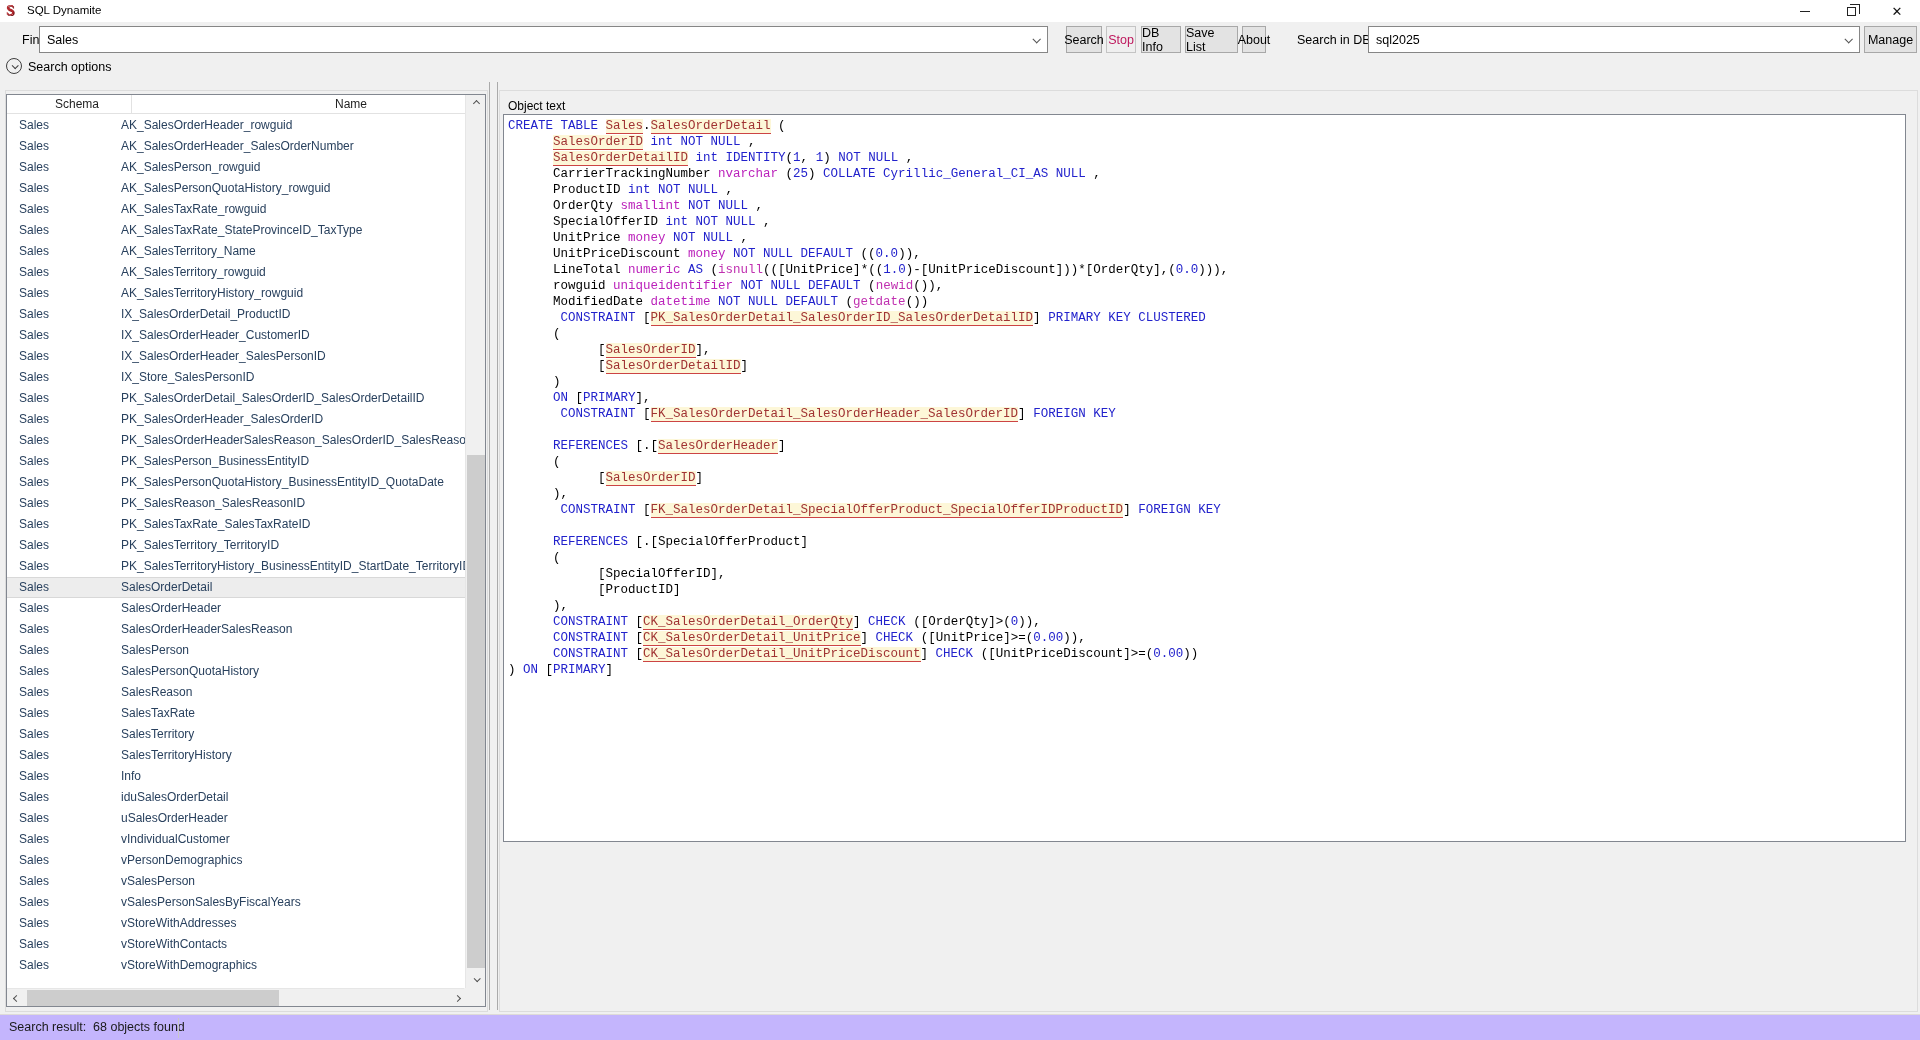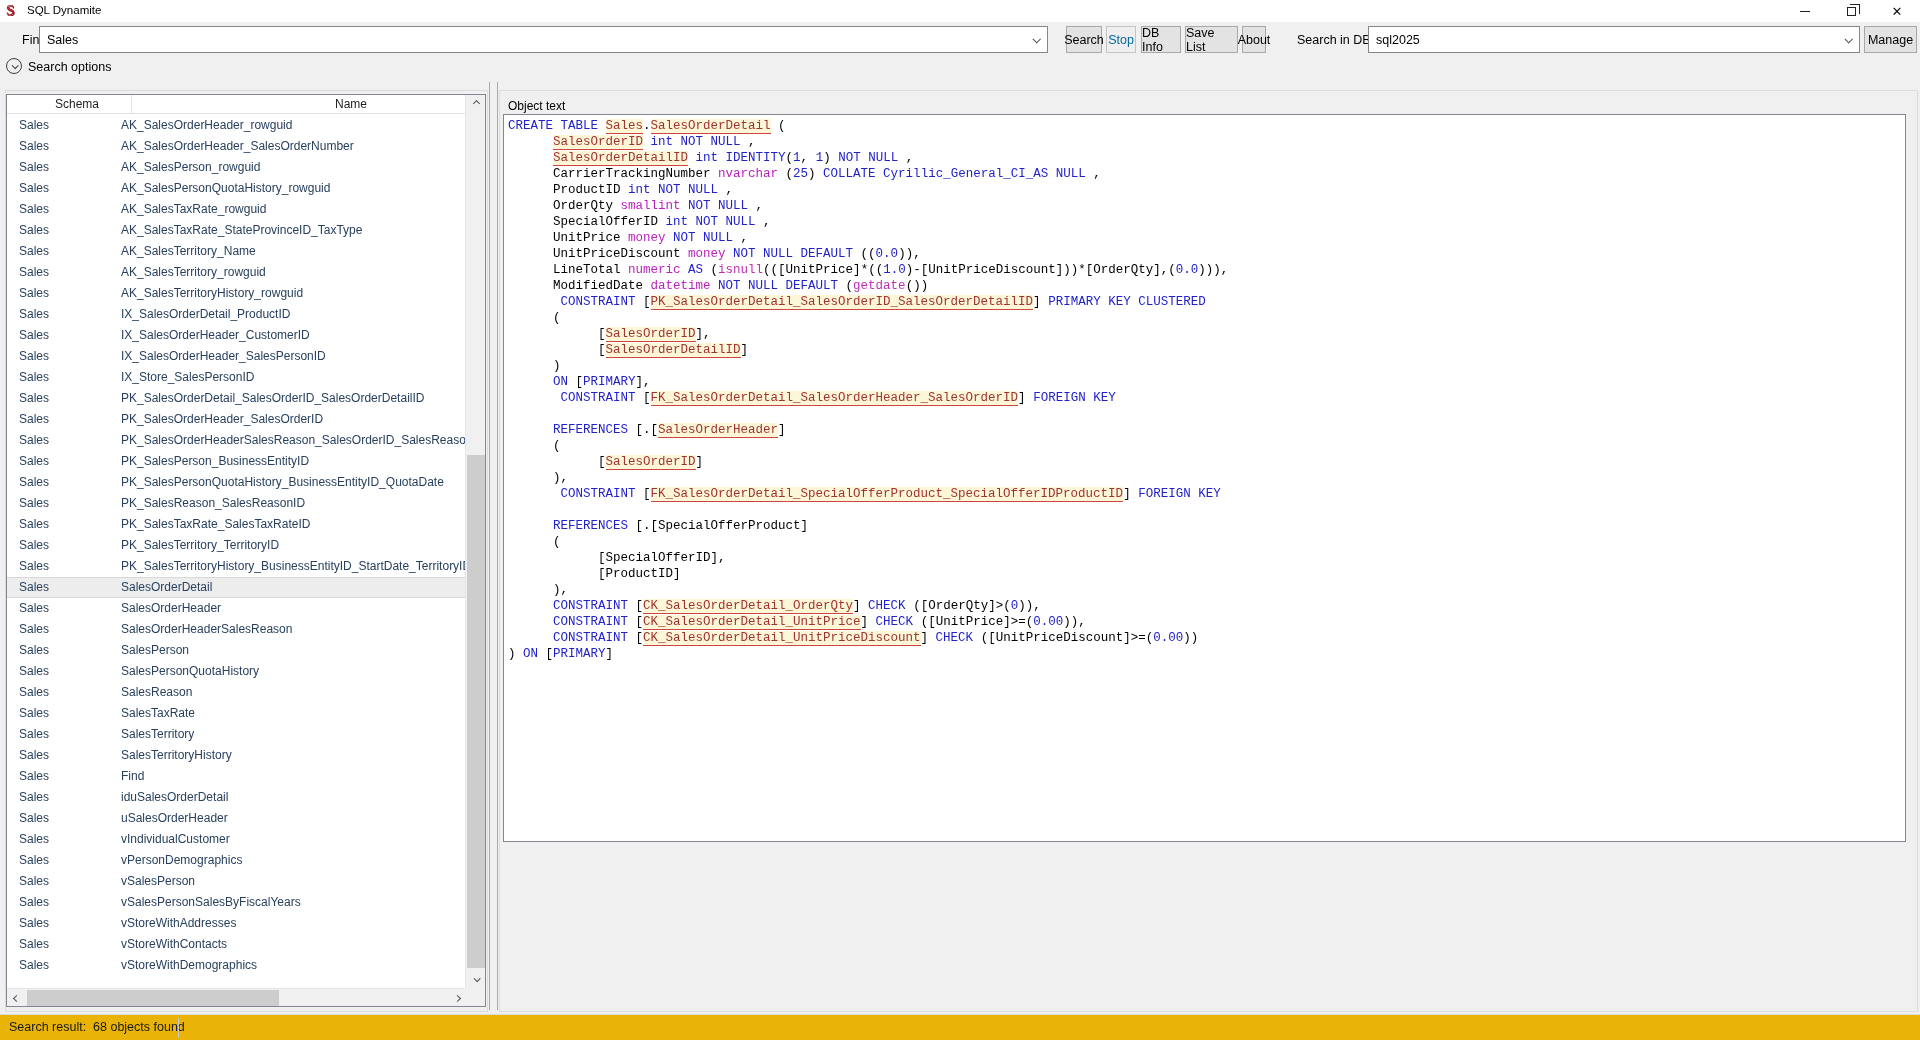--- a/index.html
+++ b/index.html
@@ -15,21 +15,21 @@
   .glyph-min { width:10px; height:0; border-top:1px solid #222; }
   .glyph-max { width:9px; height:9px; border:1px solid #222; position:relative; background:#fff; }
   .glyph-max:before { content:""; position:absolute; left:2px; top:-4px; width:9px; height:9px; border:1px solid #222; border-left:none; border-bottom:none; }
   .glyph-close { font-size:13px; color:#111; line-height:1; }
 
   
   .lbl { position:absolute; color:#000;margin-left:12px; }
   .combo { position:absolute; background:#fff; border:1px solid #868686; display:flex; align-items:center; padding-left:7px; font-size:12.5px; }
   .combo .chev-dn { position:absolute; right:8px; }
   .btn { position:absolute; top:26px; height:27px; background:#e3e3e3; border:1px solid #a8a8a8; display:flex; align-items:center; justify-content:center; font-size:12.5px; color:#000; }
-  .btn.disabled { color:#0369a1; border-color:#c4c4c4; background:#efefef; }
+  .btn.disabled { color:#be185d; border-color:#c4c4c4; background:#efefef; }
   .chev { display:inline-block; width:6px; height:6px; border-right:1.4px solid #555; border-bottom:1.4px solid #555; }
   .dn { transform:rotate(45deg) translateY(-1px); }
   .up { transform:rotate(-135deg); }
   .lf { transform:rotate(135deg); }
   .rt { transform:rotate(-45deg); }
 
   
   .opt-icon { position:absolute; left:6px; top:58px; width:16px; height:16px; border:1.4px solid #3f3f3f; border-radius:50%; display:flex; align-items:center; justify-content:center; }
   .opt-icon .chev { width:5px; height:5px; border-color:#3f3f3f; }
   .opt-label { position:absolute; left:28px; top:60px; font-size:12.5px; }
@@ -70,21 +70,21 @@
   .sqlbox { position:absolute; left:503px; top:114px; width:1403px; height:728px; background:#fff; border:1px solid #828790; overflow:hidden; padding:3px 0 0 4px; }
   .sql-line { font-family:"Liberation Mono","DejaVu Sans Mono",monospace; font-size:12.5px; line-height:16px; white-space:pre; min-height:16px; }
   .tok-p { color:#000000; }
   .tok-k { color:#2222cc; }
   .tok-t { color:#bb22bb; }
   .tok-f { color:#c030b0; }
   .tok-n { color:#2222cc; }
   .tok-m { color:#a03333; background:#fdf7d8; border-bottom:1px solid #cc4444; }
 
   
-  .statusbar { position:absolute; left:0; top:1014px; width:1920px; height:26px; background:#eab308; border-top:1px solid #dedad8; }
+  .statusbar { position:absolute; left:0; top:1014px; width:1920px; height:26px; background:#c4b5fd; border-top:1px solid #dedad8; }
   .status-text { position:absolute; left:9px; top:5px; font-size:12.5px; color:#1a1a1a; white-space:pre; }
   .status-div { position:absolute; left:178px; top:3px; width:0; height:20px; border-left:1px solid #c8c8c8; }
 </style>
 </head>
 <body>
 
 <div class="titlebar">
   <div class="app-icon">S</div>
   <div class="title-text">SQL Dynamite</div>
   <div class="win-btn wb-min">
@@ -249,21 +249,21 @@
       <div class="row">
         <span class="cell-schema">Sales</span>
         <span class="cell-name">SalesTerritory</span>
       </div>
       <div class="row">
         <span class="cell-schema">Sales</span>
         <span class="cell-name">SalesTerritoryHistory</span>
       </div>
       <div class="row">
         <span class="cell-schema">Sales</span>
-        <span class="cell-name">Find</span>
+        <span class="cell-name">Info</span>
       </div>
       <div class="row">
         <span class="cell-schema">Sales</span>
         <span class="cell-name">iduSalesOrderDetail</span>
       </div>
       <div class="row">
         <span class="cell-schema">Sales</span>
         <span class="cell-name">uSalesOrderHeader</span>
       </div>
       <div class="row">
@@ -325,20 +325,21 @@
     <div class="sql-line"><span class="tok-k">CREATE TABLE </span><span class="tok-m">Sales</span><span class="tok-p">.</span><span class="tok-m">SalesOrderDetail</span><span class="tok-p"> (</span></div>
     <div class="sql-line"><span class="tok-p">      </span><span class="tok-m">SalesOrderID</span><span class="tok-p"> </span><span class="tok-k">int NOT NULL</span><span class="tok-p"> ,</span></div>
     <div class="sql-line"><span class="tok-p">      </span><span class="tok-m">SalesOrderDetailID</span><span class="tok-p"> </span><span class="tok-k">int IDENTITY</span><span class="tok-p">(</span><span class="tok-n">1</span><span class="tok-p">, </span><span class="tok-n">1</span><span class="tok-p">) </span><span class="tok-k">NOT NULL</span><span class="tok-p"> ,</span></div>
     <div class="sql-line"><span class="tok-p">      CarrierTrackingNumber </span><span class="tok-t">nvarchar</span><span class="tok-p"> (</span><span class="tok-n">25</span><span class="tok-p">) </span><span class="tok-k">COLLATE Cyrillic_General_CI_AS NULL</span><span class="tok-p"> ,</span></div>
     <div class="sql-line"><span class="tok-p">      ProductID </span><span class="tok-k">int NOT NULL</span><span class="tok-p"> ,</span></div>
     <div class="sql-line"><span class="tok-p">      OrderQty </span><span class="tok-t">smallint</span><span class="tok-p"> </span><span class="tok-k">NOT NULL</span><span class="tok-p"> ,</span></div>
     <div class="sql-line"><span class="tok-p">      SpecialOfferID </span><span class="tok-k">int NOT NULL</span><span class="tok-p"> ,</span></div>
     <div class="sql-line"><span class="tok-p">      UnitPrice </span><span class="tok-t">money</span><span class="tok-p"> </span><span class="tok-k">NOT NULL</span><span class="tok-p"> ,</span></div>
     <div class="sql-line"><span class="tok-p">      UnitPriceDiscount </span><span class="tok-t">money</span><span class="tok-p"> </span><span class="tok-k">NOT NULL DEFAULT</span><span class="tok-p"> ((</span><span class="tok-n">0.0</span><span class="tok-p">)),</span></div>
     <div class="sql-line"><span class="tok-p">      LineTotal </span><span class="tok-t">numeric</span><span class="tok-p"> </span><span class="tok-k">AS</span><span class="tok-p"> (</span><span class="tok-f">isnull</span><span class="tok-p">(([UnitPrice]*((</span><span class="tok-n">1.0</span><span class="tok-p">)-[UnitPriceDiscount]))*[OrderQty],(</span><span class="tok-n">0.0</span><span class="tok-p">))),</span></div>
+    <div class="sql-line"><span class="tok-p">      rowguid </span><span class="tok-t">uniqueidentifier</span><span class="tok-p"> </span><span class="tok-k">NOT NULL DEFAULT</span><span class="tok-p"> (</span><span class="tok-f">newid</span><span class="tok-p">()),</span></div>
     <div class="sql-line"><span class="tok-p">      ModifiedDate </span><span class="tok-t">datetime</span><span class="tok-p"> </span><span class="tok-k">NOT NULL DEFAULT</span><span class="tok-p"> (</span><span class="tok-f">getdate</span><span class="tok-p">())</span></div>
     <div class="sql-line"><span class="tok-p">       </span><span class="tok-k">CONSTRAINT</span><span class="tok-p"> [</span><span class="tok-m">PK_SalesOrderDetail_SalesOrderID_SalesOrderDetailID</span><span class="tok-p">] </span><span class="tok-k">PRIMARY KEY CLUSTERED</span></div>
     <div class="sql-line"><span class="tok-p">      (</span></div>
     <div class="sql-line"><span class="tok-p">            [</span><span class="tok-m">SalesOrderID</span><span class="tok-p">],</span></div>
     <div class="sql-line"><span class="tok-p">            [</span><span class="tok-m">SalesOrderDetailID</span><span class="tok-p">]</span></div>
     <div class="sql-line"><span class="tok-p">      )</span></div>
     <div class="sql-line"><span class="tok-p">      </span><span class="tok-k">ON</span><span class="tok-p"> [</span><span class="tok-k">PRIMARY</span><span class="tok-p">],</span></div>
     <div class="sql-line"><span class="tok-p">       </span><span class="tok-k">CONSTRAINT</span><span class="tok-p"> [</span><span class="tok-m">FK_SalesOrderDetail_SalesOrderHeader_SalesOrderID</span><span class="tok-p">] </span><span class="tok-k">FOREIGN KEY</span></div>
     <div class="sql-line">&nbsp;</div>
     <div class="sql-line"><span class="tok-p">      </span><span class="tok-k">REFERENCES</span><span class="tok-p"> [.[</span><span class="tok-m">SalesOrderHeader</span><span class="tok-p">]</span></div>

